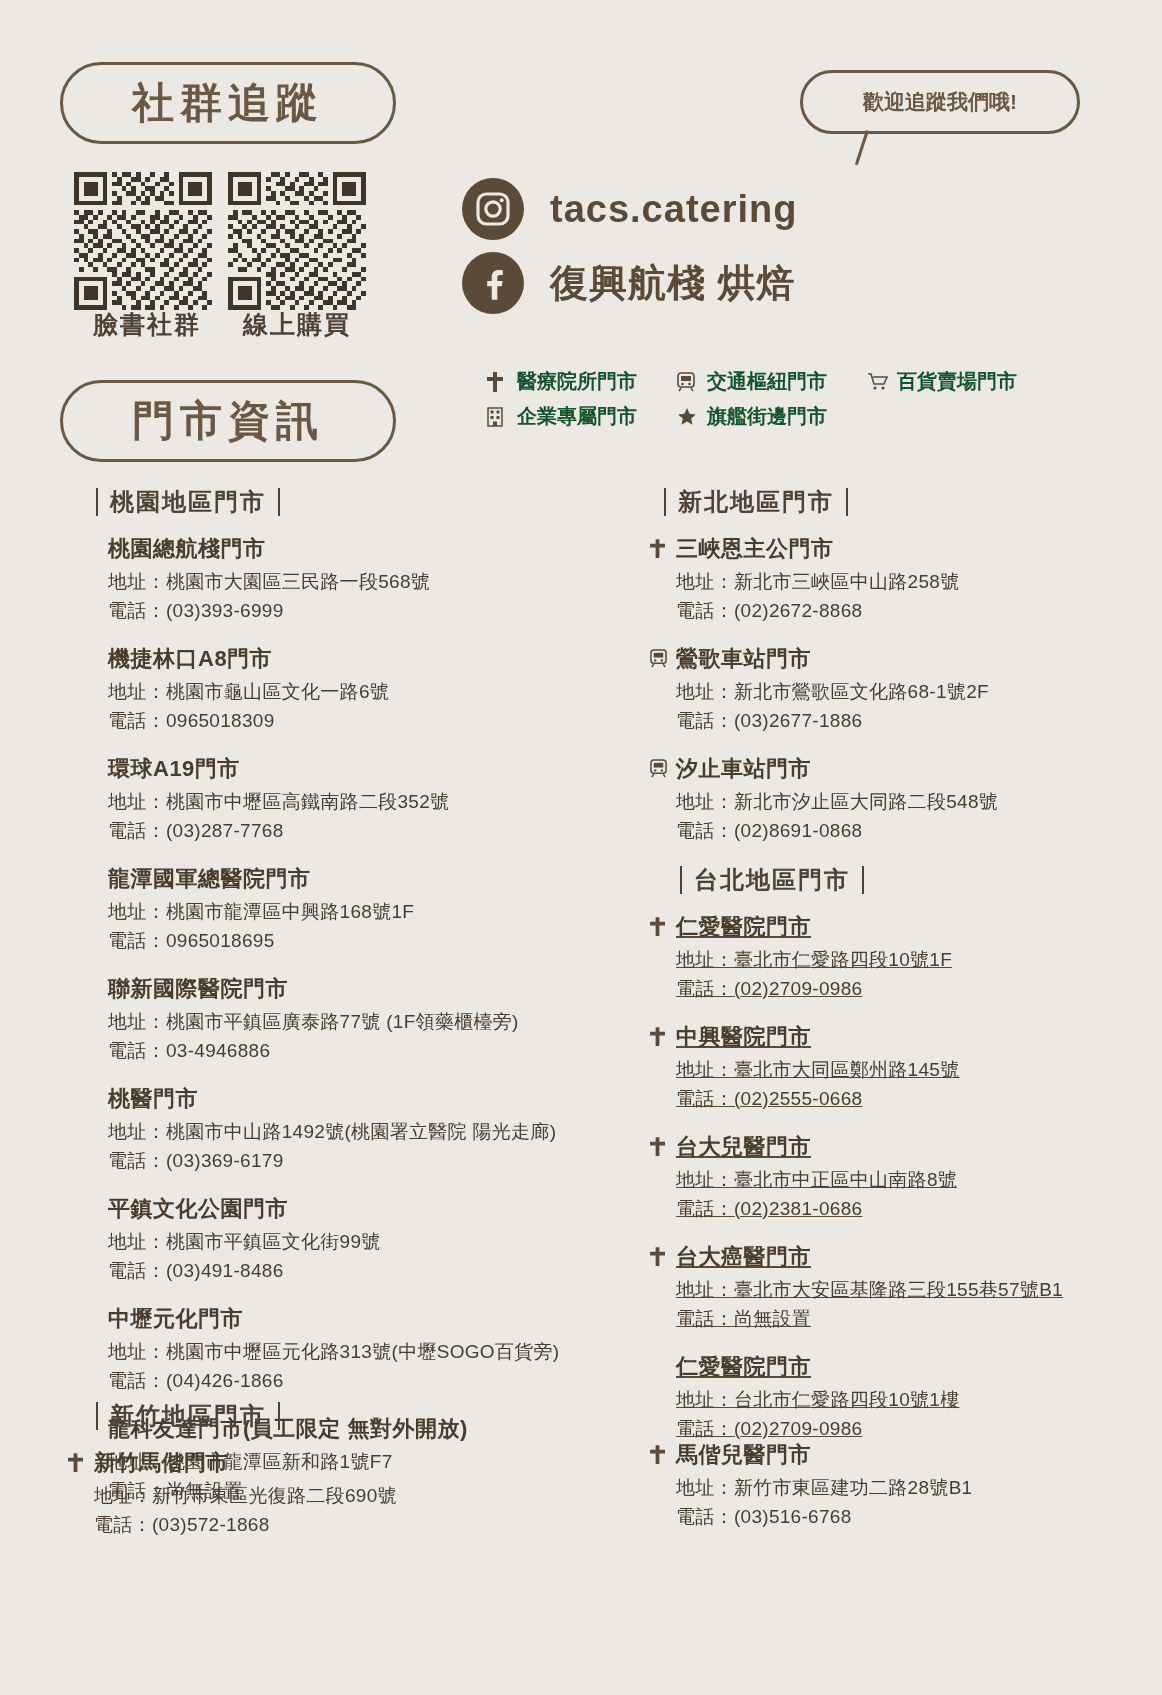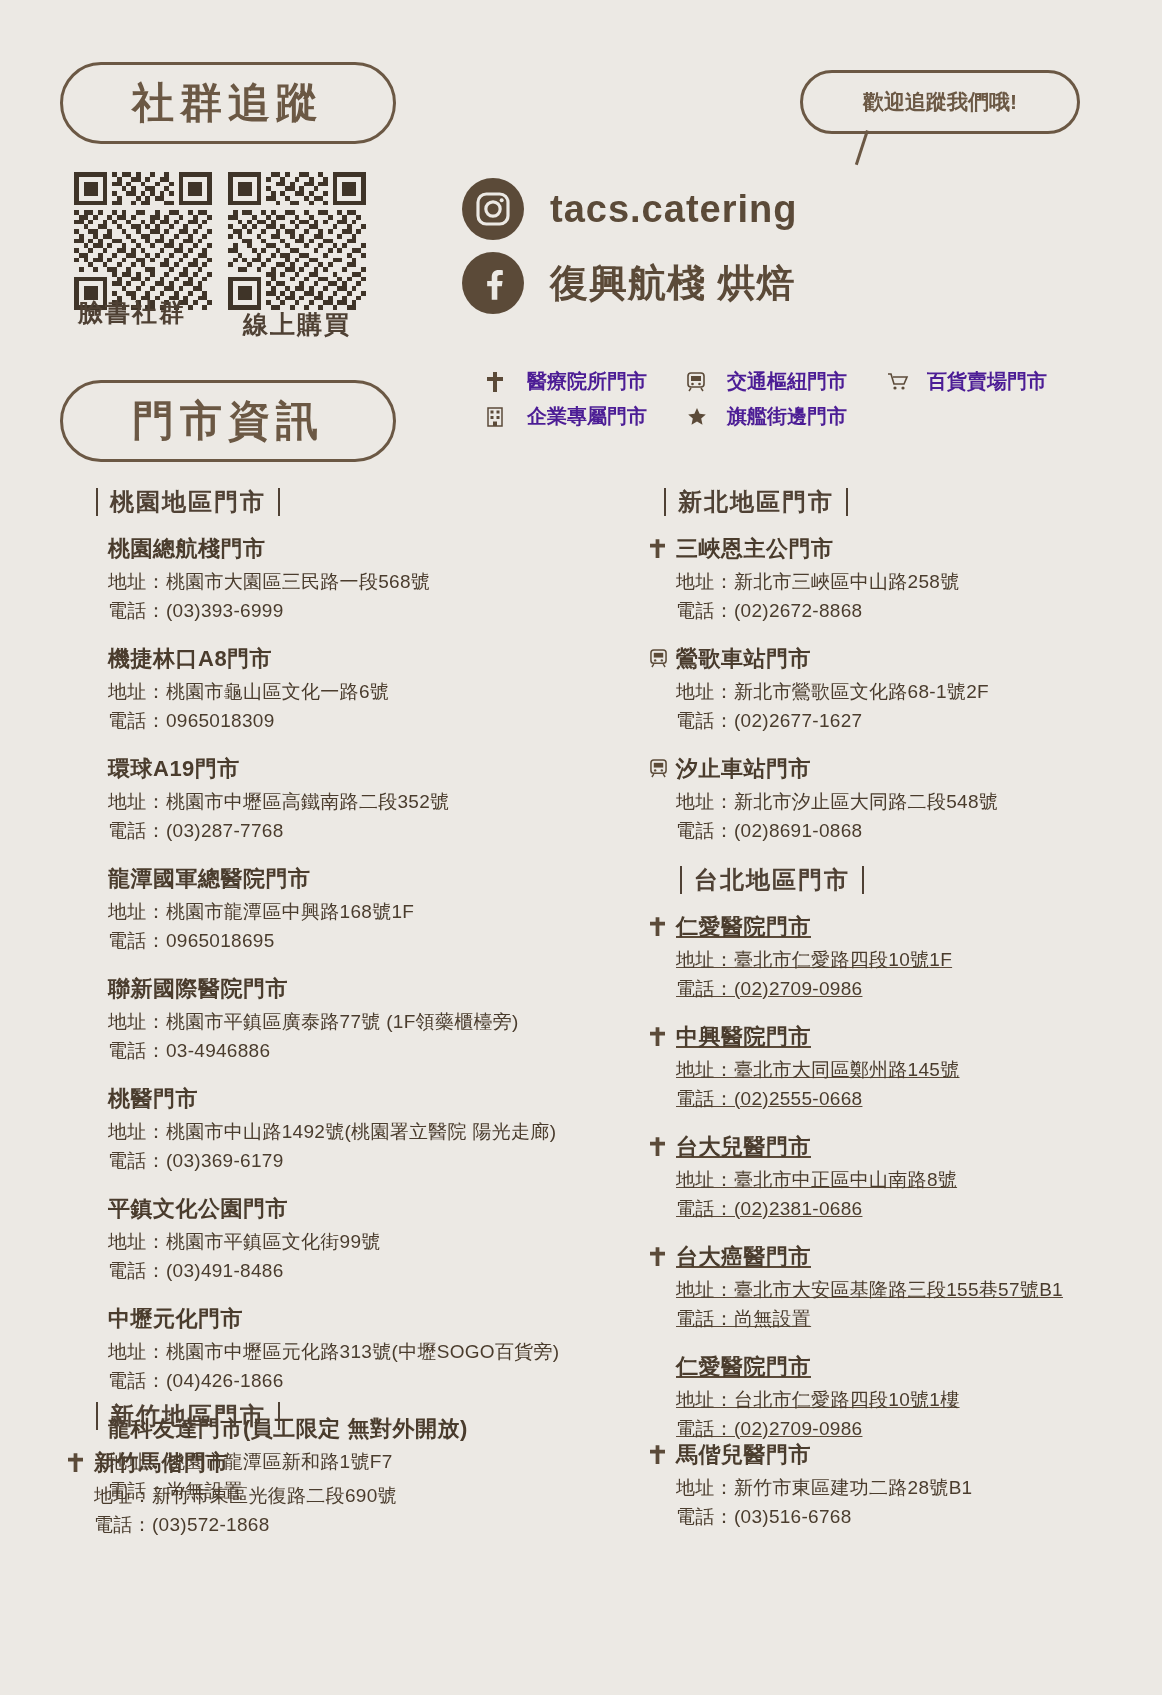--- a/index.html
+++ b/index.html
@@ -100,21 +100,21 @@
   }
   #qr-fb { left: 74px; top: 172px; }
   #qr-shop { left: 228px; top: 172px; }
   .qr-label {
     position: absolute;
     font-size: 25px;
     font-weight: bold;
     color: #4f4134;
     letter-spacing: 2px;
   }
-  #qr-fb-label { left: 78px; top: 296px; width: 138px; }
+  #qr-fb-label { left: 78px; top: 308px; width: 138px; text-align: center; }
   #qr-shop-label { left: 226px; top: 308px; width: 142px; text-align: center; }
 
   
   .social-row {
     position: absolute;
     display: flex;
     align-items: center;
     gap: 26px;
   }
   #ig-row { left: 462px; top: 178px; }
@@ -143,24 +143,24 @@
     left: 487px;
     top: 368px;
     width: 620px;
     display: flex;
     flex-wrap: wrap;
     gap: 8px 40px;
   }
   .legend-item {
     display: flex;
     align-items: center;
-    gap: 18px;
+    gap: 8px;
     font-size: 20px;
     font-weight: bold;
-    color: #4c1d95;
+    color: #14532d;
     white-space: nowrap;
   }
   .legend-item .sym {
     width: 22px;
     text-align: center;
     font-size: 20px;
     color: #5b4a38;
     flex: none;
   }
 
@@ -895,21 +895,21 @@
               <rect x="1" y="1" width="16" height="14" rx="3" fill="none" stroke="#5b4a38" stroke-width="1.6"></rect>
               <rect x="4" y="4" width="10" height="5" fill="#5b4a38"></rect>
               <circle cx="5.5" cy="12" r="1.3" fill="#5b4a38"></circle>
               <circle cx="12.5" cy="12" r="1.3" fill="#5b4a38"></circle>
               <path d="M4 16l-2 3M14 16l2 3" stroke="#5b4a38" stroke-width="1.5"></path>
             </svg>
         </div>
         <div class="store-body">
           <div class="store-name">鶯歌車站門市</div>
           <div class="store-line">地址：新北市鶯歌區文化路68-1號2F</div>
-          <div class="store-line">電話：(02)2677-1627</div>
+          <div class="store-line">電話：(03)2677-1886</div>
         </div>
       </div>
 
       <div class="store">
         <div class="store-sym">
           <svg width="17" height="19" viewBox="0 0 18 20">
               <rect x="1" y="1" width="16" height="14" rx="3" fill="none" stroke="#5b4a38" stroke-width="1.6"></rect>
               <rect x="4" y="4" width="10" height="5" fill="#5b4a38"></rect>
               <circle cx="5.5" cy="12" r="1.3" fill="#5b4a38"></circle>
               <circle cx="12.5" cy="12" r="1.3" fill="#5b4a38"></circle>

